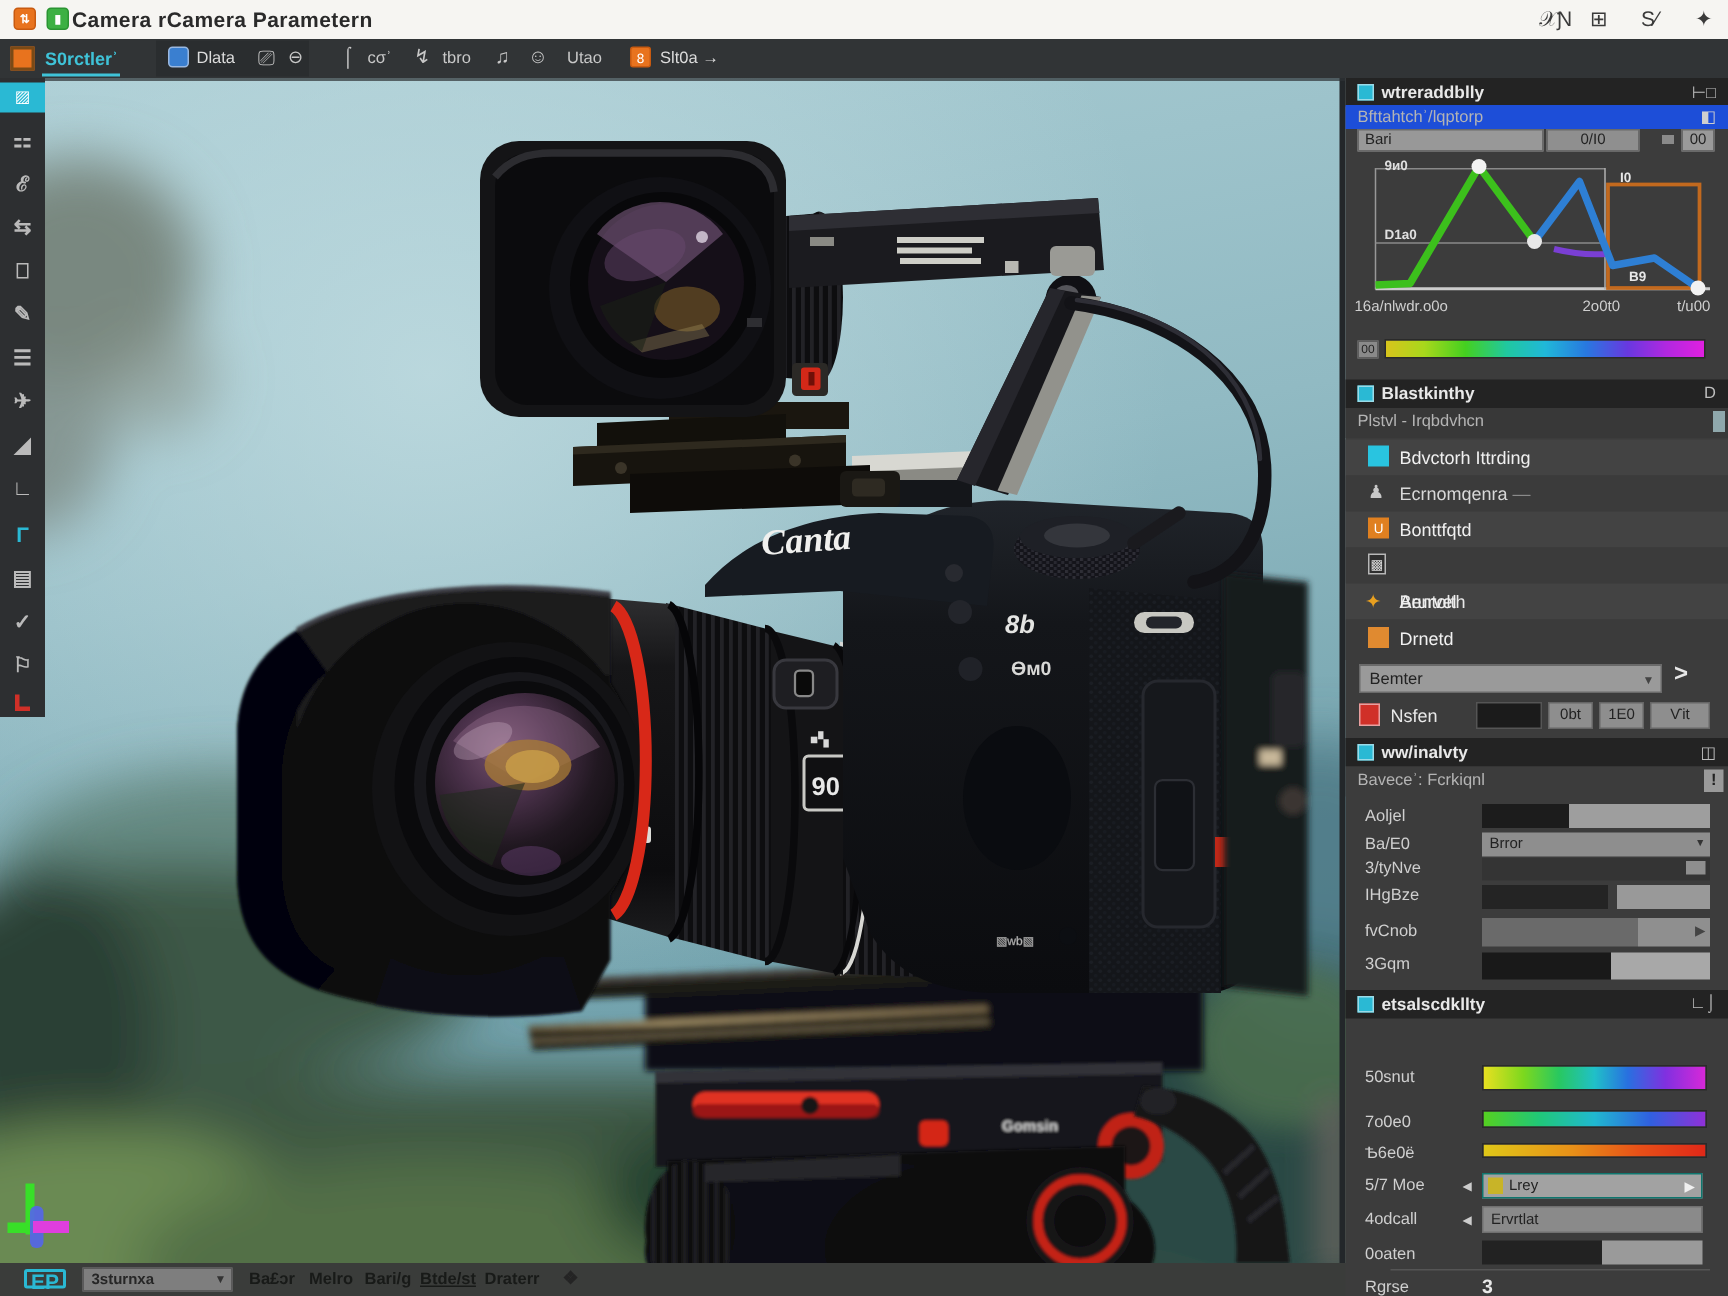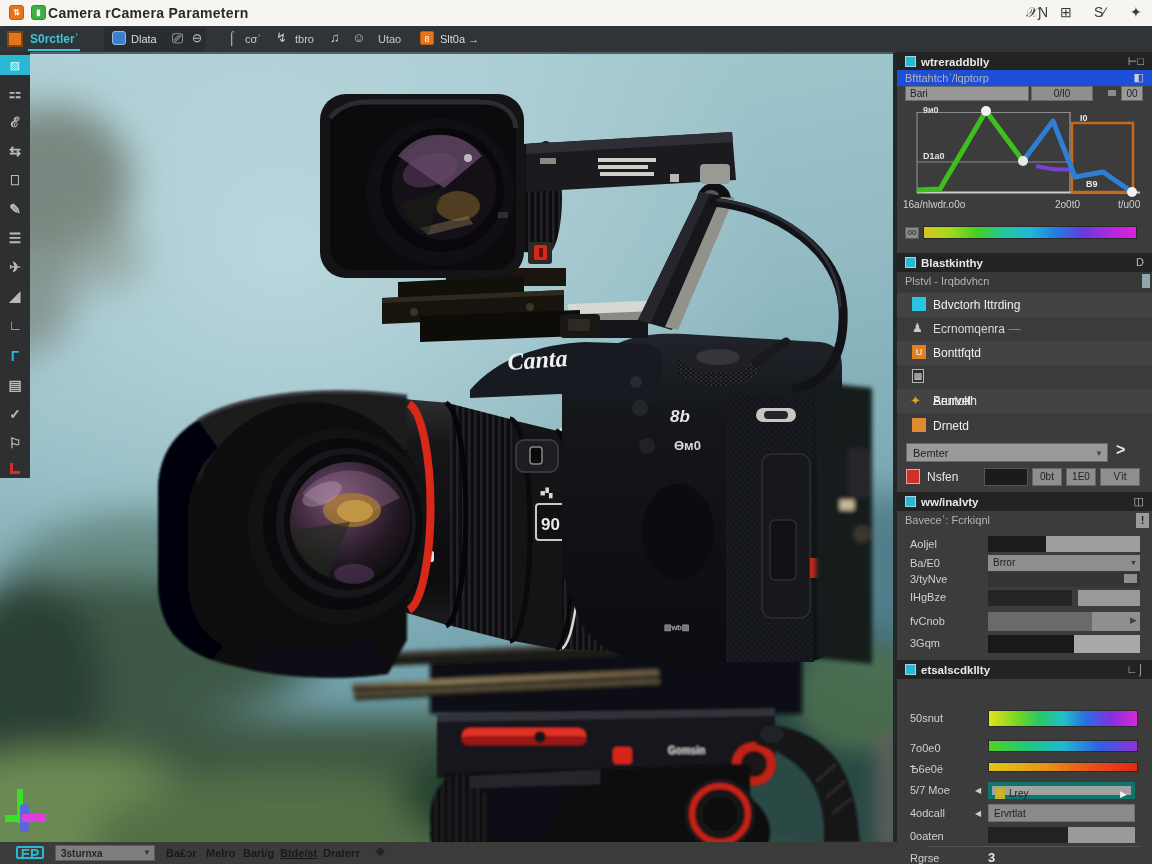--- a/index.html
+++ b/index.html
@@ -533,21 +533,21 @@
     <div class="abs grad" style="left:91px; top:658px; width:150px; height:17px; border:1px solid #2a2a2a;
       background:linear-gradient(90deg,#e8e020 0%,#7cd81e 18%,#28c860 34%,#20c0c8 50%,#2870e0 65%,#8030e0 82%,#d828d8 100%);"></div>
     <div class="abs lab" style="left:13px; top:690px;">7o0e0</div>
     <div class="abs grad" style="left:91px; top:688px; width:150px; height:12px; border:1px solid #2a2a2a;
       background:linear-gradient(90deg,#55d020 0%,#20c878 25%,#20b8d0 50%,#3060e0 75%,#9030d8 100%);"></div>
     <div class="abs lab" style="left:13px; top:711px;">Ѣ6e0ё</div>
     <div class="abs grad" style="left:91px; top:710px; width:150px; height:10px; border:1px solid #2a2a2a;
       background:linear-gradient(90deg,#e0c818 0%,#e89018 40%,#e85018 70%,#e02818 100%);"></div>
     <div class="abs lab" style="left:13px; top:732px;">5/7 Moe</div>
     <div class="abs" style="left:78px; top:734px; font-size:8px; color:#ccc;">◀</div>
-    <div class="abs" style="left:91px; top:730px; width:147px; height:17px; background:#a2a2a2; border:4px solid #0f766e;">
+    <div class="abs" style="left:91px; top:730px; width:147px; height:17px; background:#a2a2a2; border:1px solid #0f766e;">
       <span class="abs" style="left:3px; top:2px; width:10px; height:11px; background:#c8b428;"></span>
       <span class="abs" style="left:17px; top:2px; font-size:10px; color:#222;">Lrey</span>
       <span class="abs" style="right:4px; top:3px; font-size:9px; color:#f0f0f0;">▶</span>
     </div>
     <div class="abs lab" style="left:13px; top:755px;">4odcall</div>
     <div class="abs" style="left:78px; top:757px; font-size:8px; color:#ccc;">◀</div>
     <div class="abs" style="left:91px; top:752px; width:147px; height:18px; background:#8a8a8a; border:1px solid #707070;padding-left:24px;">
       <span class="abs" style="left:5px; top:3px; font-size:10px; color:#222;">Ervrtlat</span>
     </div>
     <div class="abs lab" style="left:13px; top:778px;">0oaten</div>

